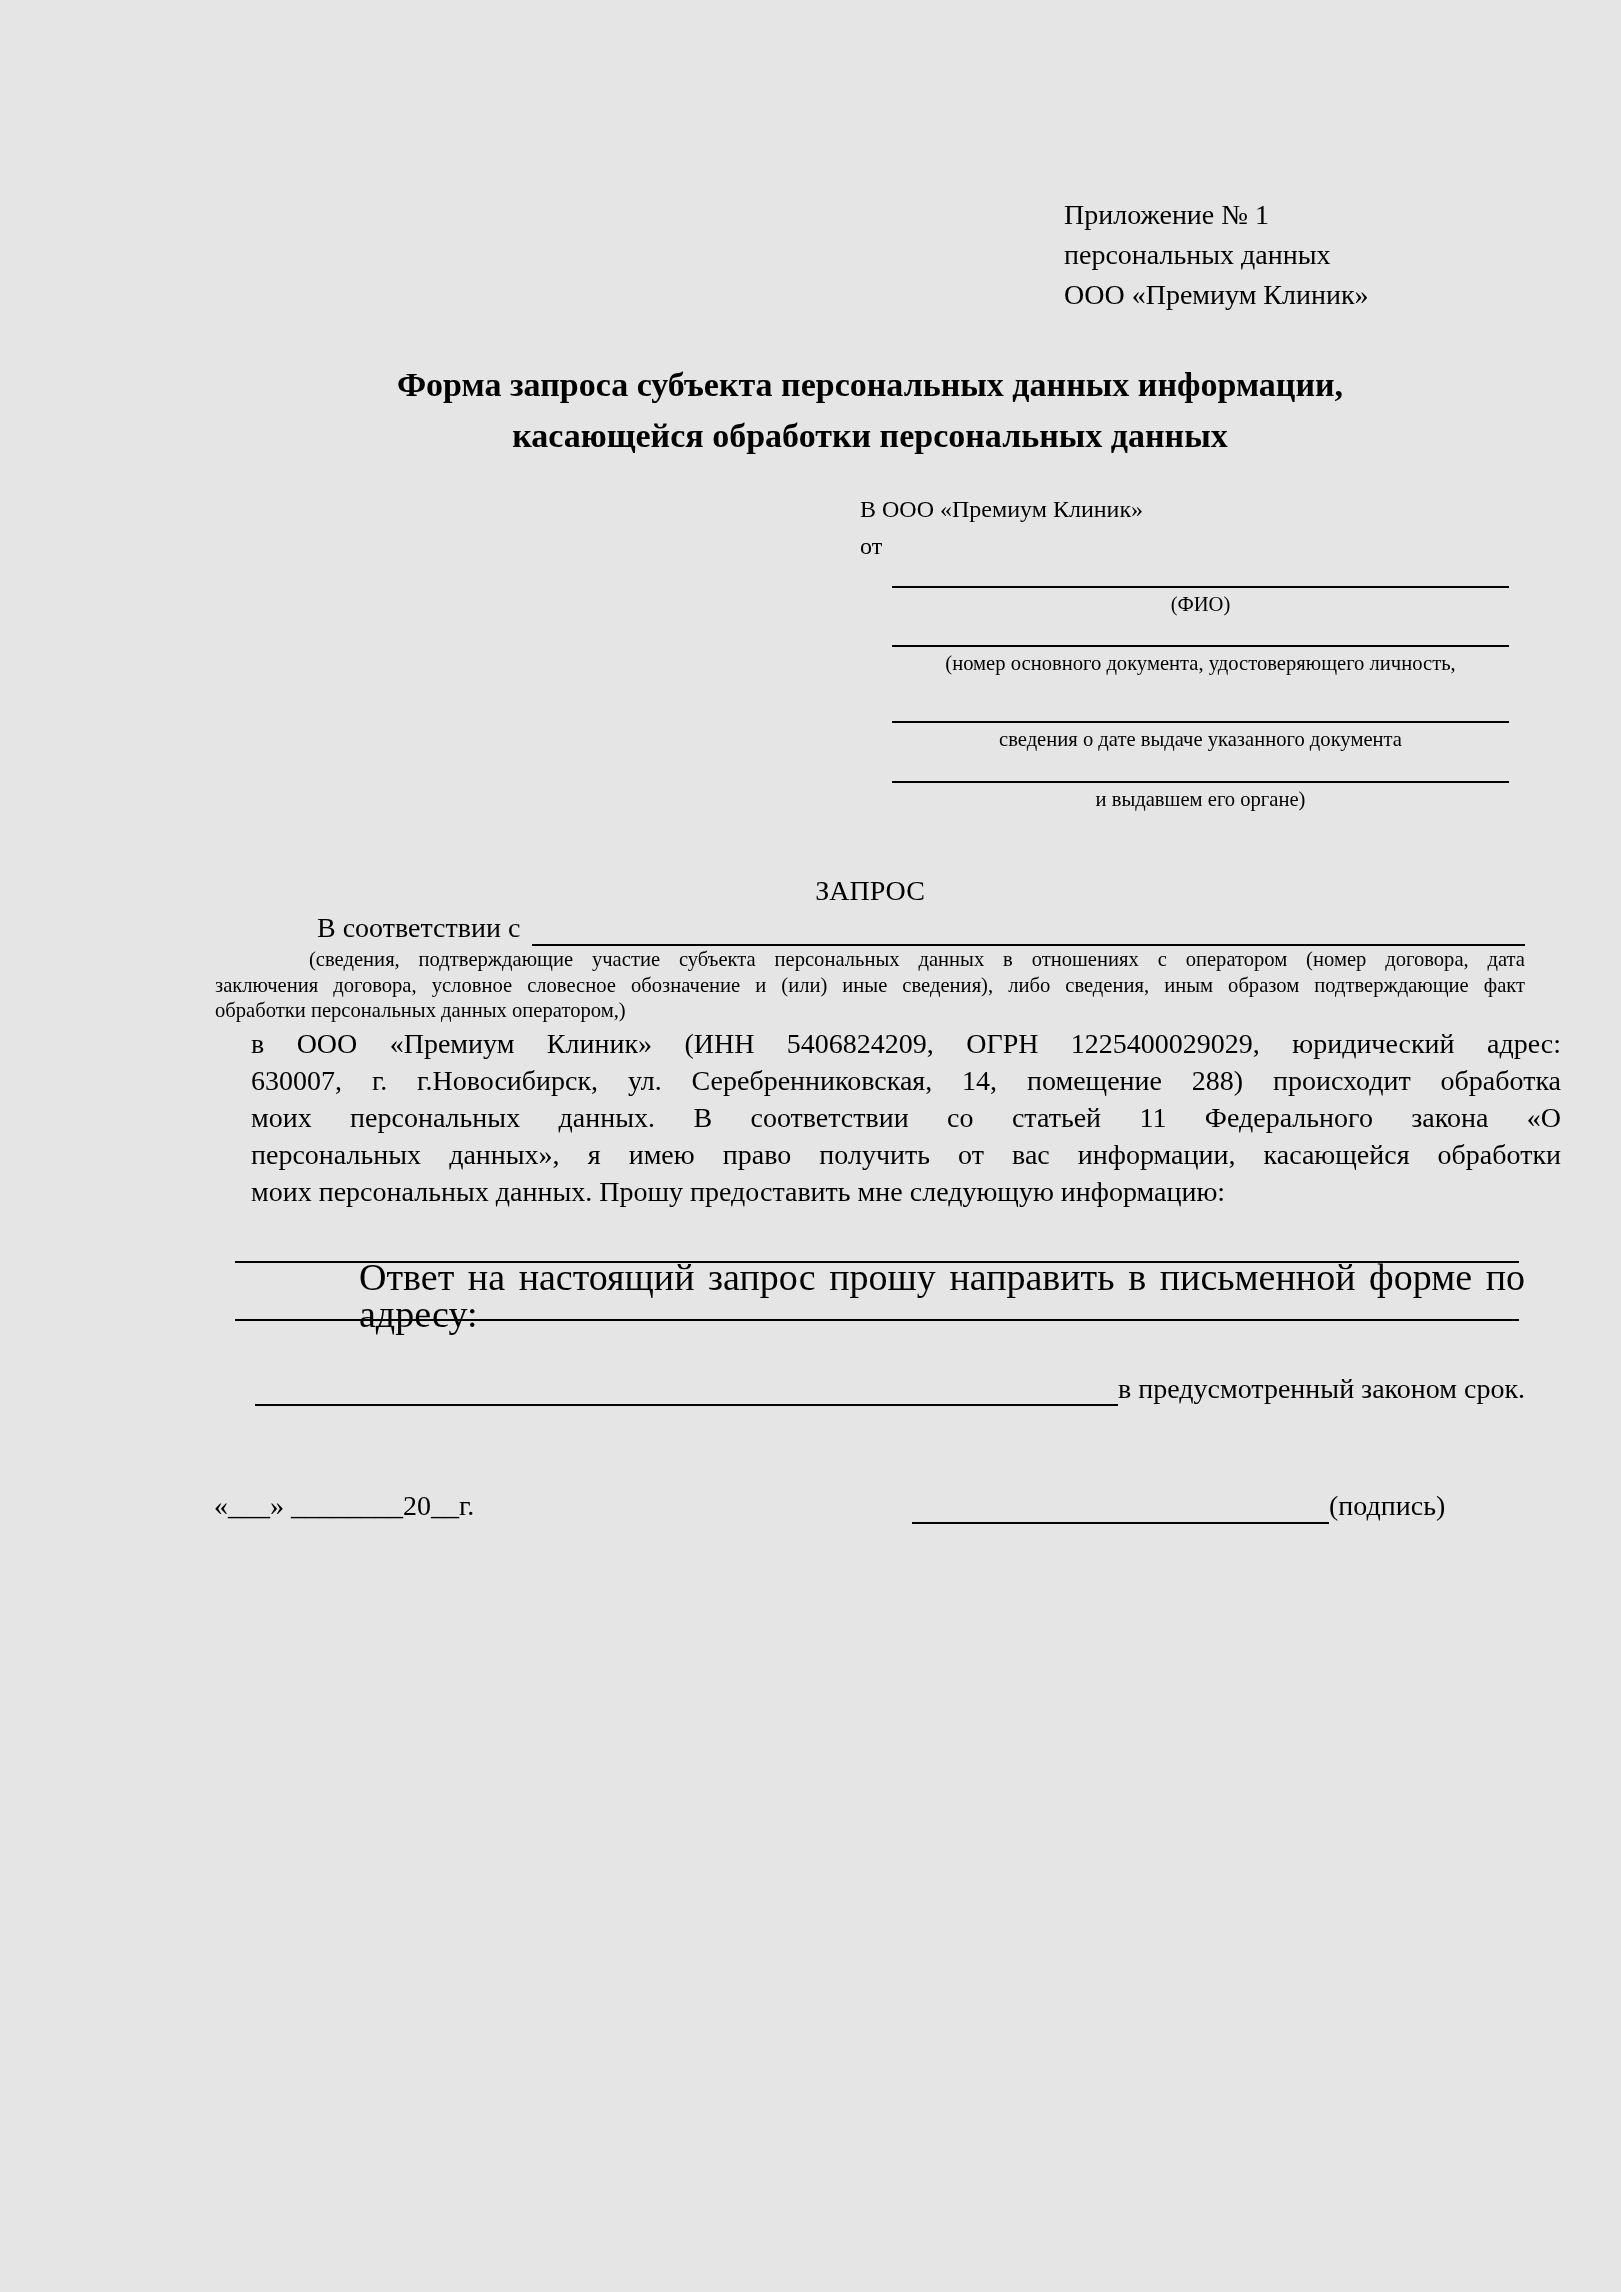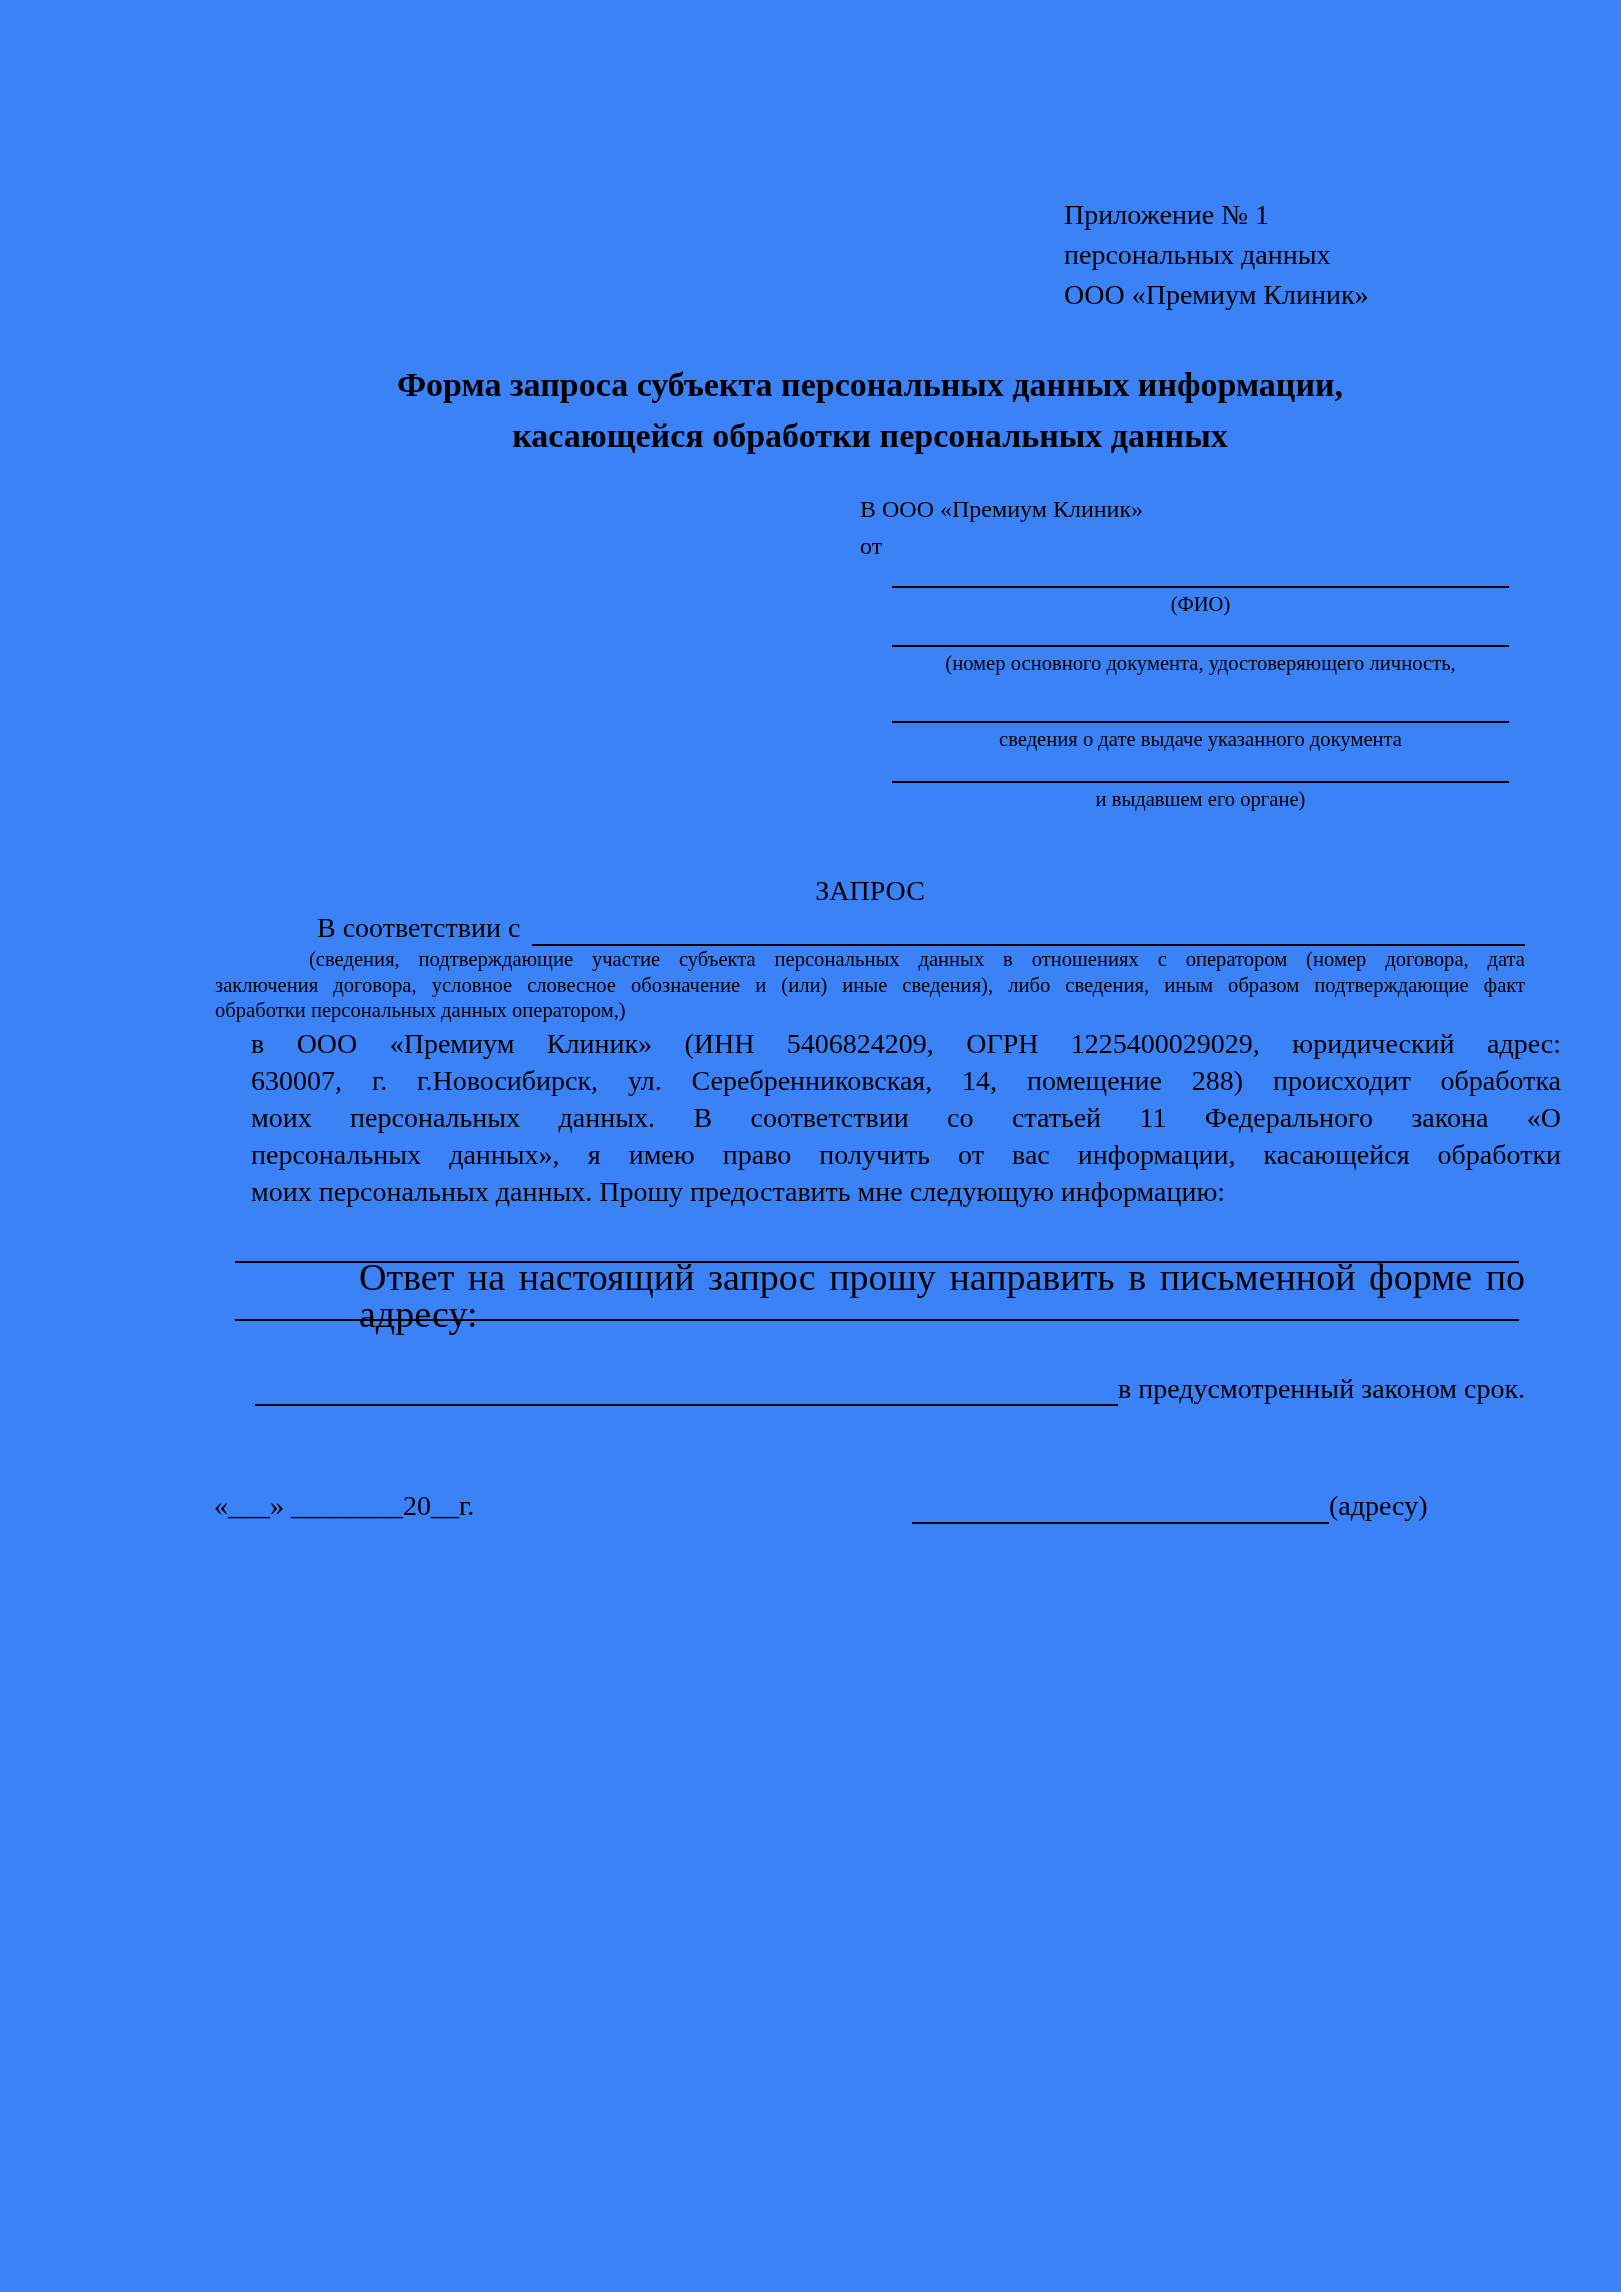--- a/index.html
+++ b/index.html
@@ -1,20 +1,20 @@
 <!DOCTYPE html>
 <html lang="ru"><head>
 <meta charset="utf-8">
 <style>
   html,body{margin:0;padding:0;background:#ffffff;}
   .page{
     position:relative;
     width:1621px;
     height:2293px;
-    background:#3b82f6;
+    background:#e5e5e5;
     color:#000000;
     font-family:"Liberation Serif","DejaVu Serif",serif;
     overflow:hidden;
   }
   
   .appendix{
     position:absolute;left:1064px;top:195px;
     font-size:28px;line-height:40px;white-space:nowrap;
   }
   
@@ -150,17 +150,17 @@
 
   <div class="reply1">Ответ на настоящий запрос прошу направить в письменной форме по адресу:</div>
   <div class="reply2">
     <span class="fill"></span>
     <span class="txt">в предусмотренный законом срок.</span>
   </div>
 
   <div class="date-blank">«___» ________20__г.</div>
   <div class="sig">
     <span class="line"></span>
-    <span class="cap">(адресу)</span>
+    <span class="cap">(подпись)</span>
   </div>
 
 </div>
 
 
 </body></html>

